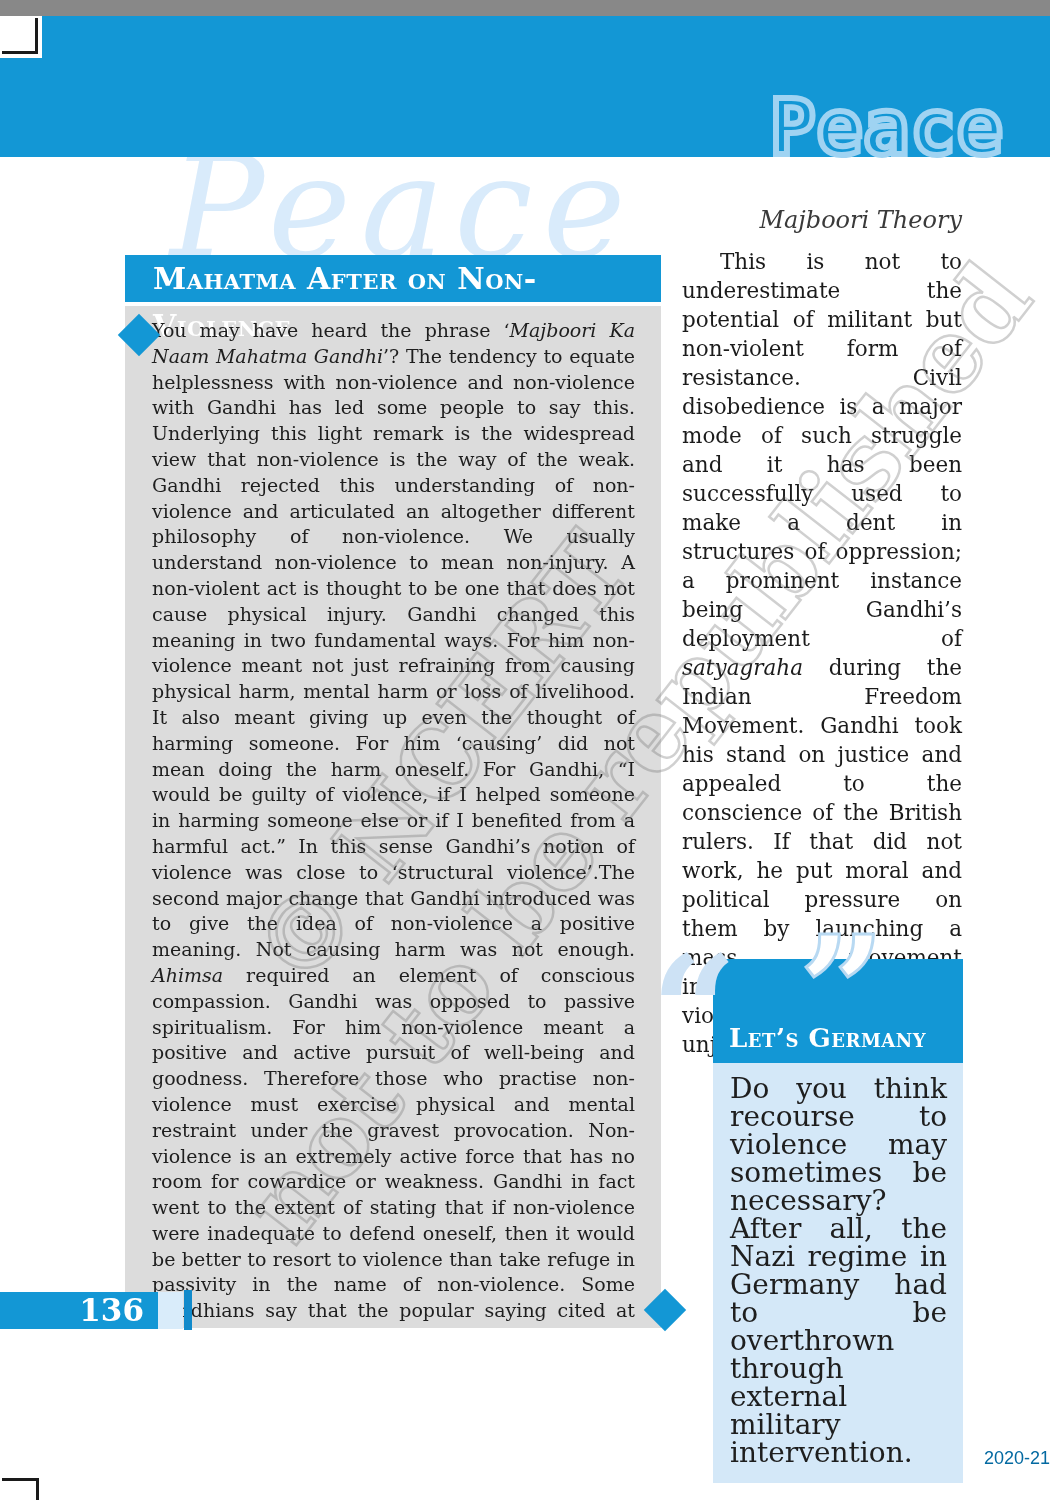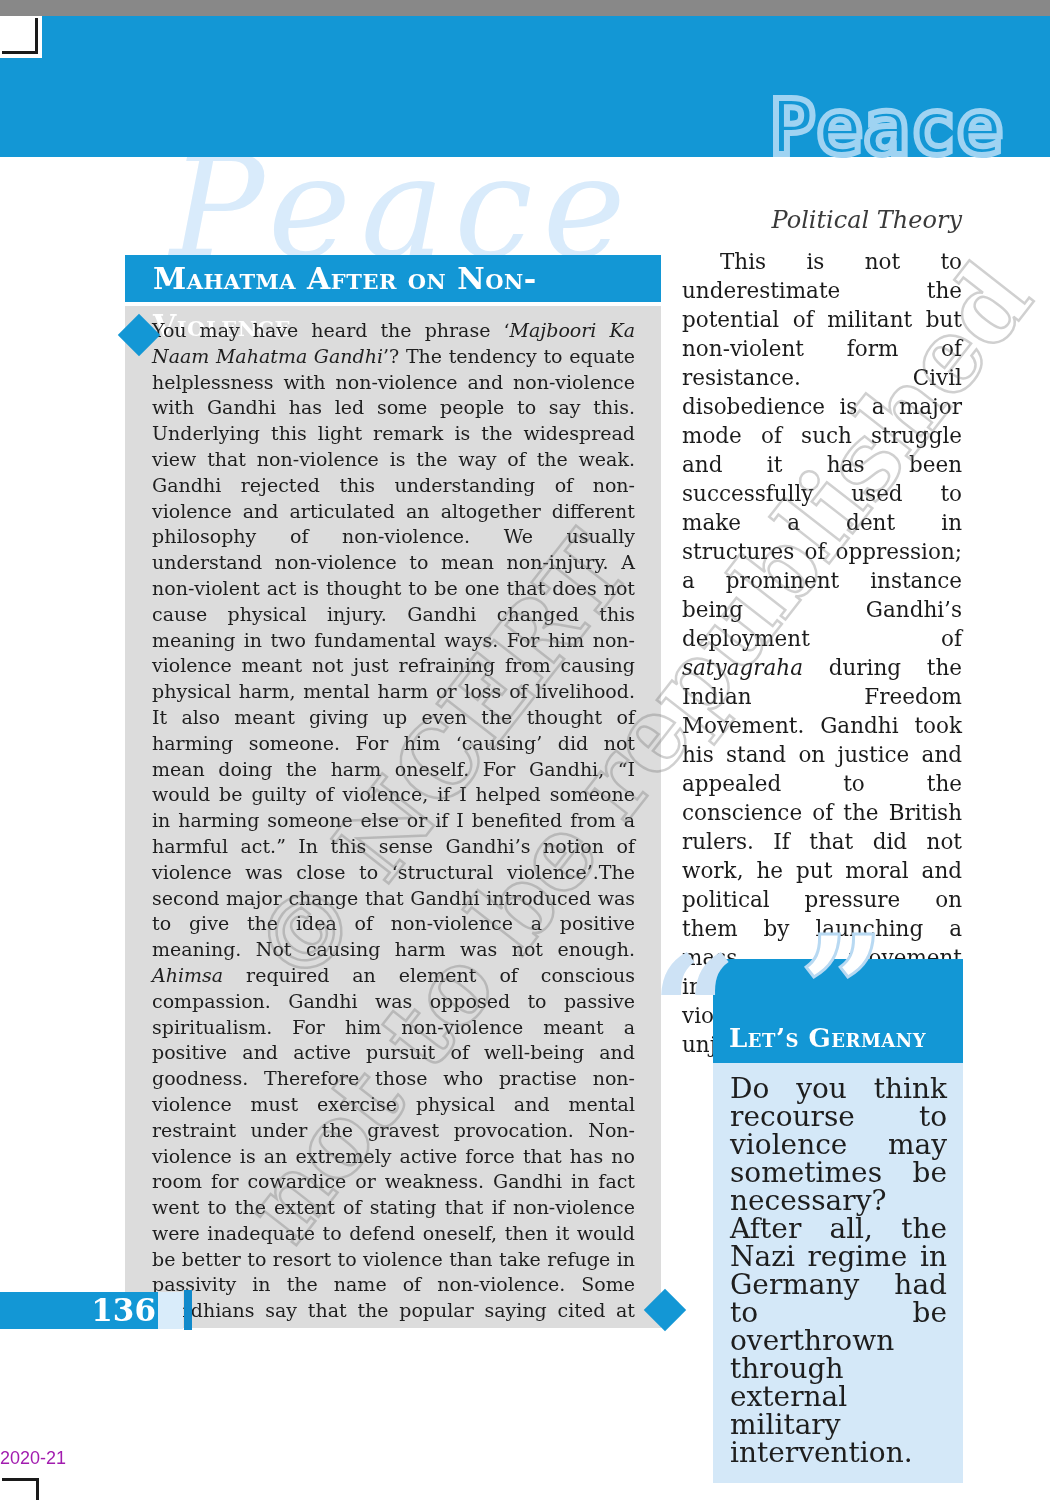--- a/index.html
+++ b/index.html
@@ -92,28 +92,28 @@
   .quote-close {
     position:absolute; left:86px; top:-44px; z-index:3;
     font-size:150px; line-height:1; color:#ffffff; font-weight:bold;
     -webkit-text-stroke:3px #b8d9f2;
   }
 
   
   .pagenum-bar {
     position:absolute; left:0; top:1276px; width:158px; height:37px; z-index:3;
     background:#1397d5; color:#fff; font-weight:bold; font-size:31px;
-    line-height:37px; text-align:right; padding-right:2px; box-sizing:border-box;
+    line-height:37px; text-align:right; padding-right:14px; box-sizing:border-box;
   }
   .pagenum-strip { position:absolute; left:158px; top:1276px; width:25px; height:37px; background:#d9ecfa; z-index:3; }
   .pagenum-line  { position:absolute; left:184px; top:1274px; width:8px; height:40px; background:#118acb; z-index:3; }
 
   .footer-year {
-    position:absolute; left:0; top:1432px; width:866px; text-align:left; z-index:2;
-    font-family:"Liberation Sans", sans-serif; font-size:18px; color:#a21caf;
+    position:absolute; left:0; top:1432px; width:1050px; text-align:right; z-index:2;
+    font-family:"Liberation Sans", sans-serif; font-size:18px; color:#0369a1;
   }
 
   
   .ncert-wm {
     position:absolute; left:25px; top:640px; width:950px; z-index:6;
     transform:rotate(-52deg); text-align:center; pointer-events:none;
     font-weight:bold; font-size:100px; line-height:150px;
     color:transparent; -webkit-text-stroke:2.5px rgba(110,110,110,0.32);
     white-space:nowrap;
   }
@@ -127,21 +127,21 @@
 
   <div class="cropsq-tl">
     <div class="cropmark-tl"></div>
   </div>
   <div class="cropmark-bl"></div>
 
   <div class="script-peace">Peace</div>
 
   <div class="logo-peace">Peace</div>
 
-  <div class="pol-theory">Political Theory</div>
+  <div class="pol-theory">Majboori Theory</div>
 
   <div class="leftcol">
     <div class="article-heading">Mahatma After on Non-Violence</div>
     <div class="graybox">
       <p class="p-justify-all"><span>You may have heard the phrase ‘</span><span class="it">Majboori Ka Naam Mahatma Gandhi</span><span>’? The tendency to equate helplessness with non-violence and non-violence with Gandhi has led some people to say this. Underlying this light remark is the widespread view that non-violence is the way of the weak. Gandhi rejected this understanding of non-violence and articulated an altogether different philosophy of non-violence. We usually understand non-violence to mean non-injury. A non-violent act is thought to be one that does not cause physical injury. Gandhi changed this meaning in two fundamental ways. For him non-violence meant not just refraining from causing physical harm, mental harm or loss of livelihood. It also meant giving up even the thought of harming someone. For him ‘causing’ did not mean doing the harm oneself. For Gandhi, “I would be guilty of violence, if I helped someone in harming someone else or if I benefited from a harmful act.” In this sense Gandhi’s notion of violence was close to ‘structural violence’.The second major change that Gandhi introduced was to give the idea of non-violence a positive meaning. Not causing harm was not enough. </span><span class="it">Ahimsa</span><span> required an element of conscious compassion. Gandhi was opposed to passive spiritualism. For him non-violence meant a positive and active pursuit of well-being and goodness. Therefore those who practise non-violence must exercise physical and mental restraint under the gravest provocation. Non-violence is an extremely active force that has no room for cowardice or weakness. Gandhi in fact went to the extent of stating that if non-violence were inadequate to defend oneself, then it would be better to resort to violence than take refuge in passivity in the name of non-violence. Some Gandhians say that the popular saying cited at the</span></p>
 
     </div>
   </div>
 
   <div class="bullet-diamond" id="bullet-top"></div>

